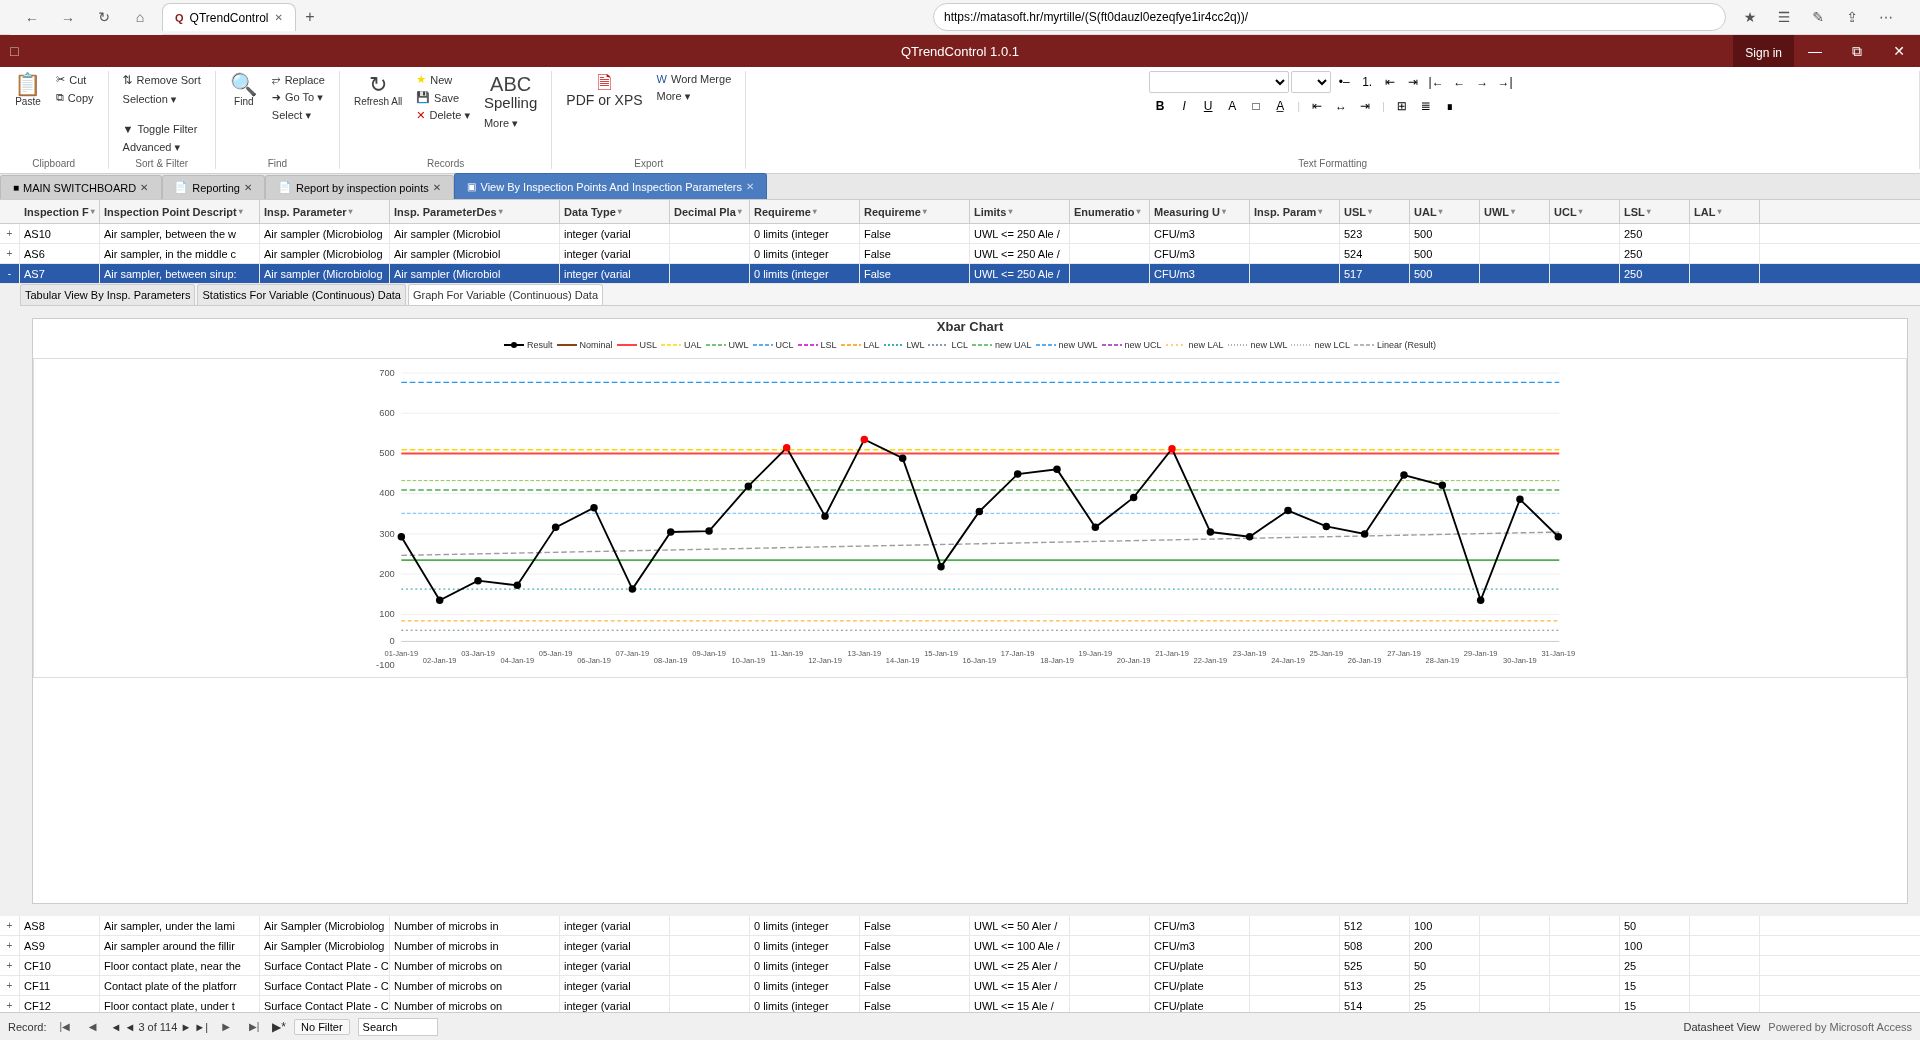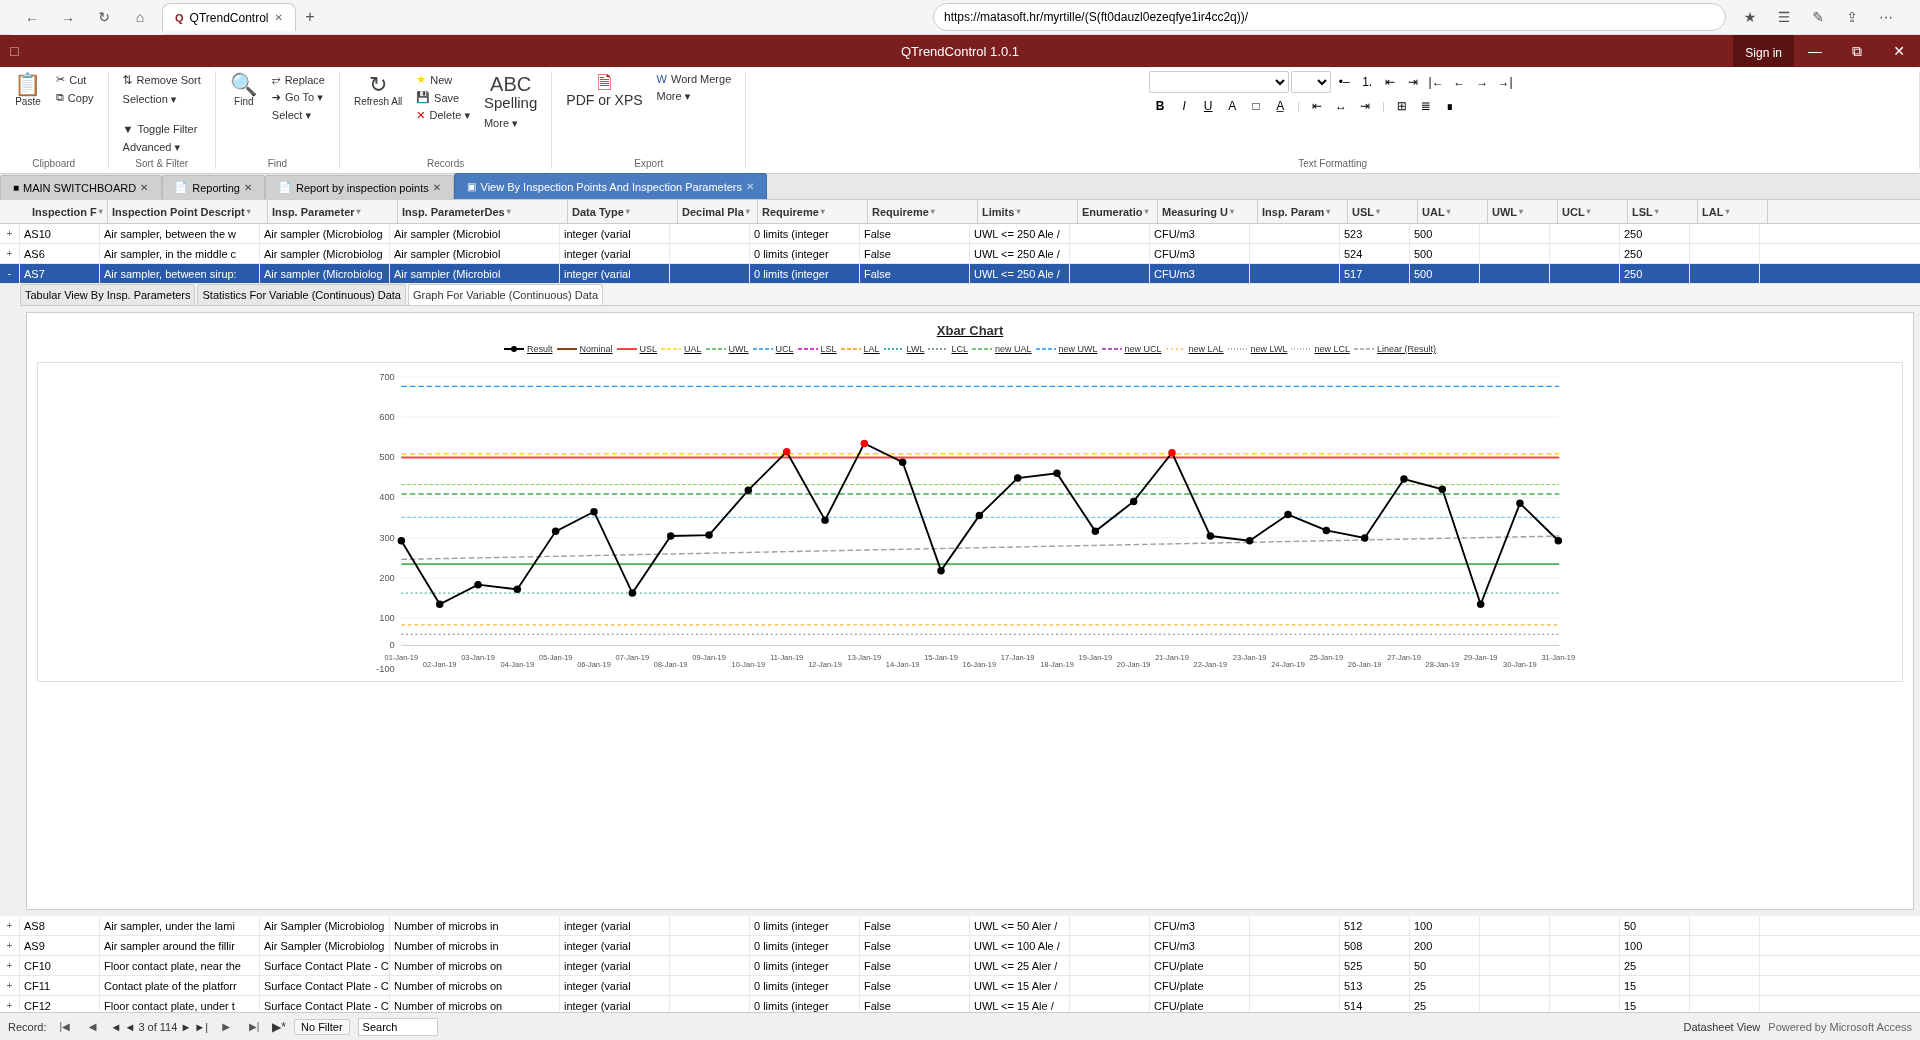--- a/index.html
+++ b/index.html
@@ -244,21 +244,20 @@
     .table-header {
       display: flex;
       background: #f5f5f5;
       border-bottom: 1px solid #ccc;
       height: 24px;
       align-items: flex-start;
       font-size: 11px;
       color: #333;
       font-weight: 600;
       overflow: hidden;
-      padding-left: 8px;
     }
     .th {
       padding: 0 4px;
       border-right: 1px solid #ccc;
       height: 100%;
       display: flex;
       align-items: center;
       gap: 2px;
       white-space: nowrap;
       overflow: hidden;
@@ -290,24 +289,22 @@
     .row-expand {
       width: 20px; height: 20px;
       display: flex; align-items: center; justify-content: center;
       font-size: 10px; color: #666; cursor: pointer; flex-shrink: 0;
     }
 
     
     .chart-container {
       background: white;
       border: 1px solid #ccc;
-      margin: 6px;
-      padding: 10px;
+      margin: 12px;
       flex: 1;
-      text-decoration: underline;
     }
     .chart-title {
       text-align: center;
       font-size: 13px;
       font-weight: 600;
       color: #333;
       margin-bottom: 6px;
     }
     .chart-legend {
       display: flex;

